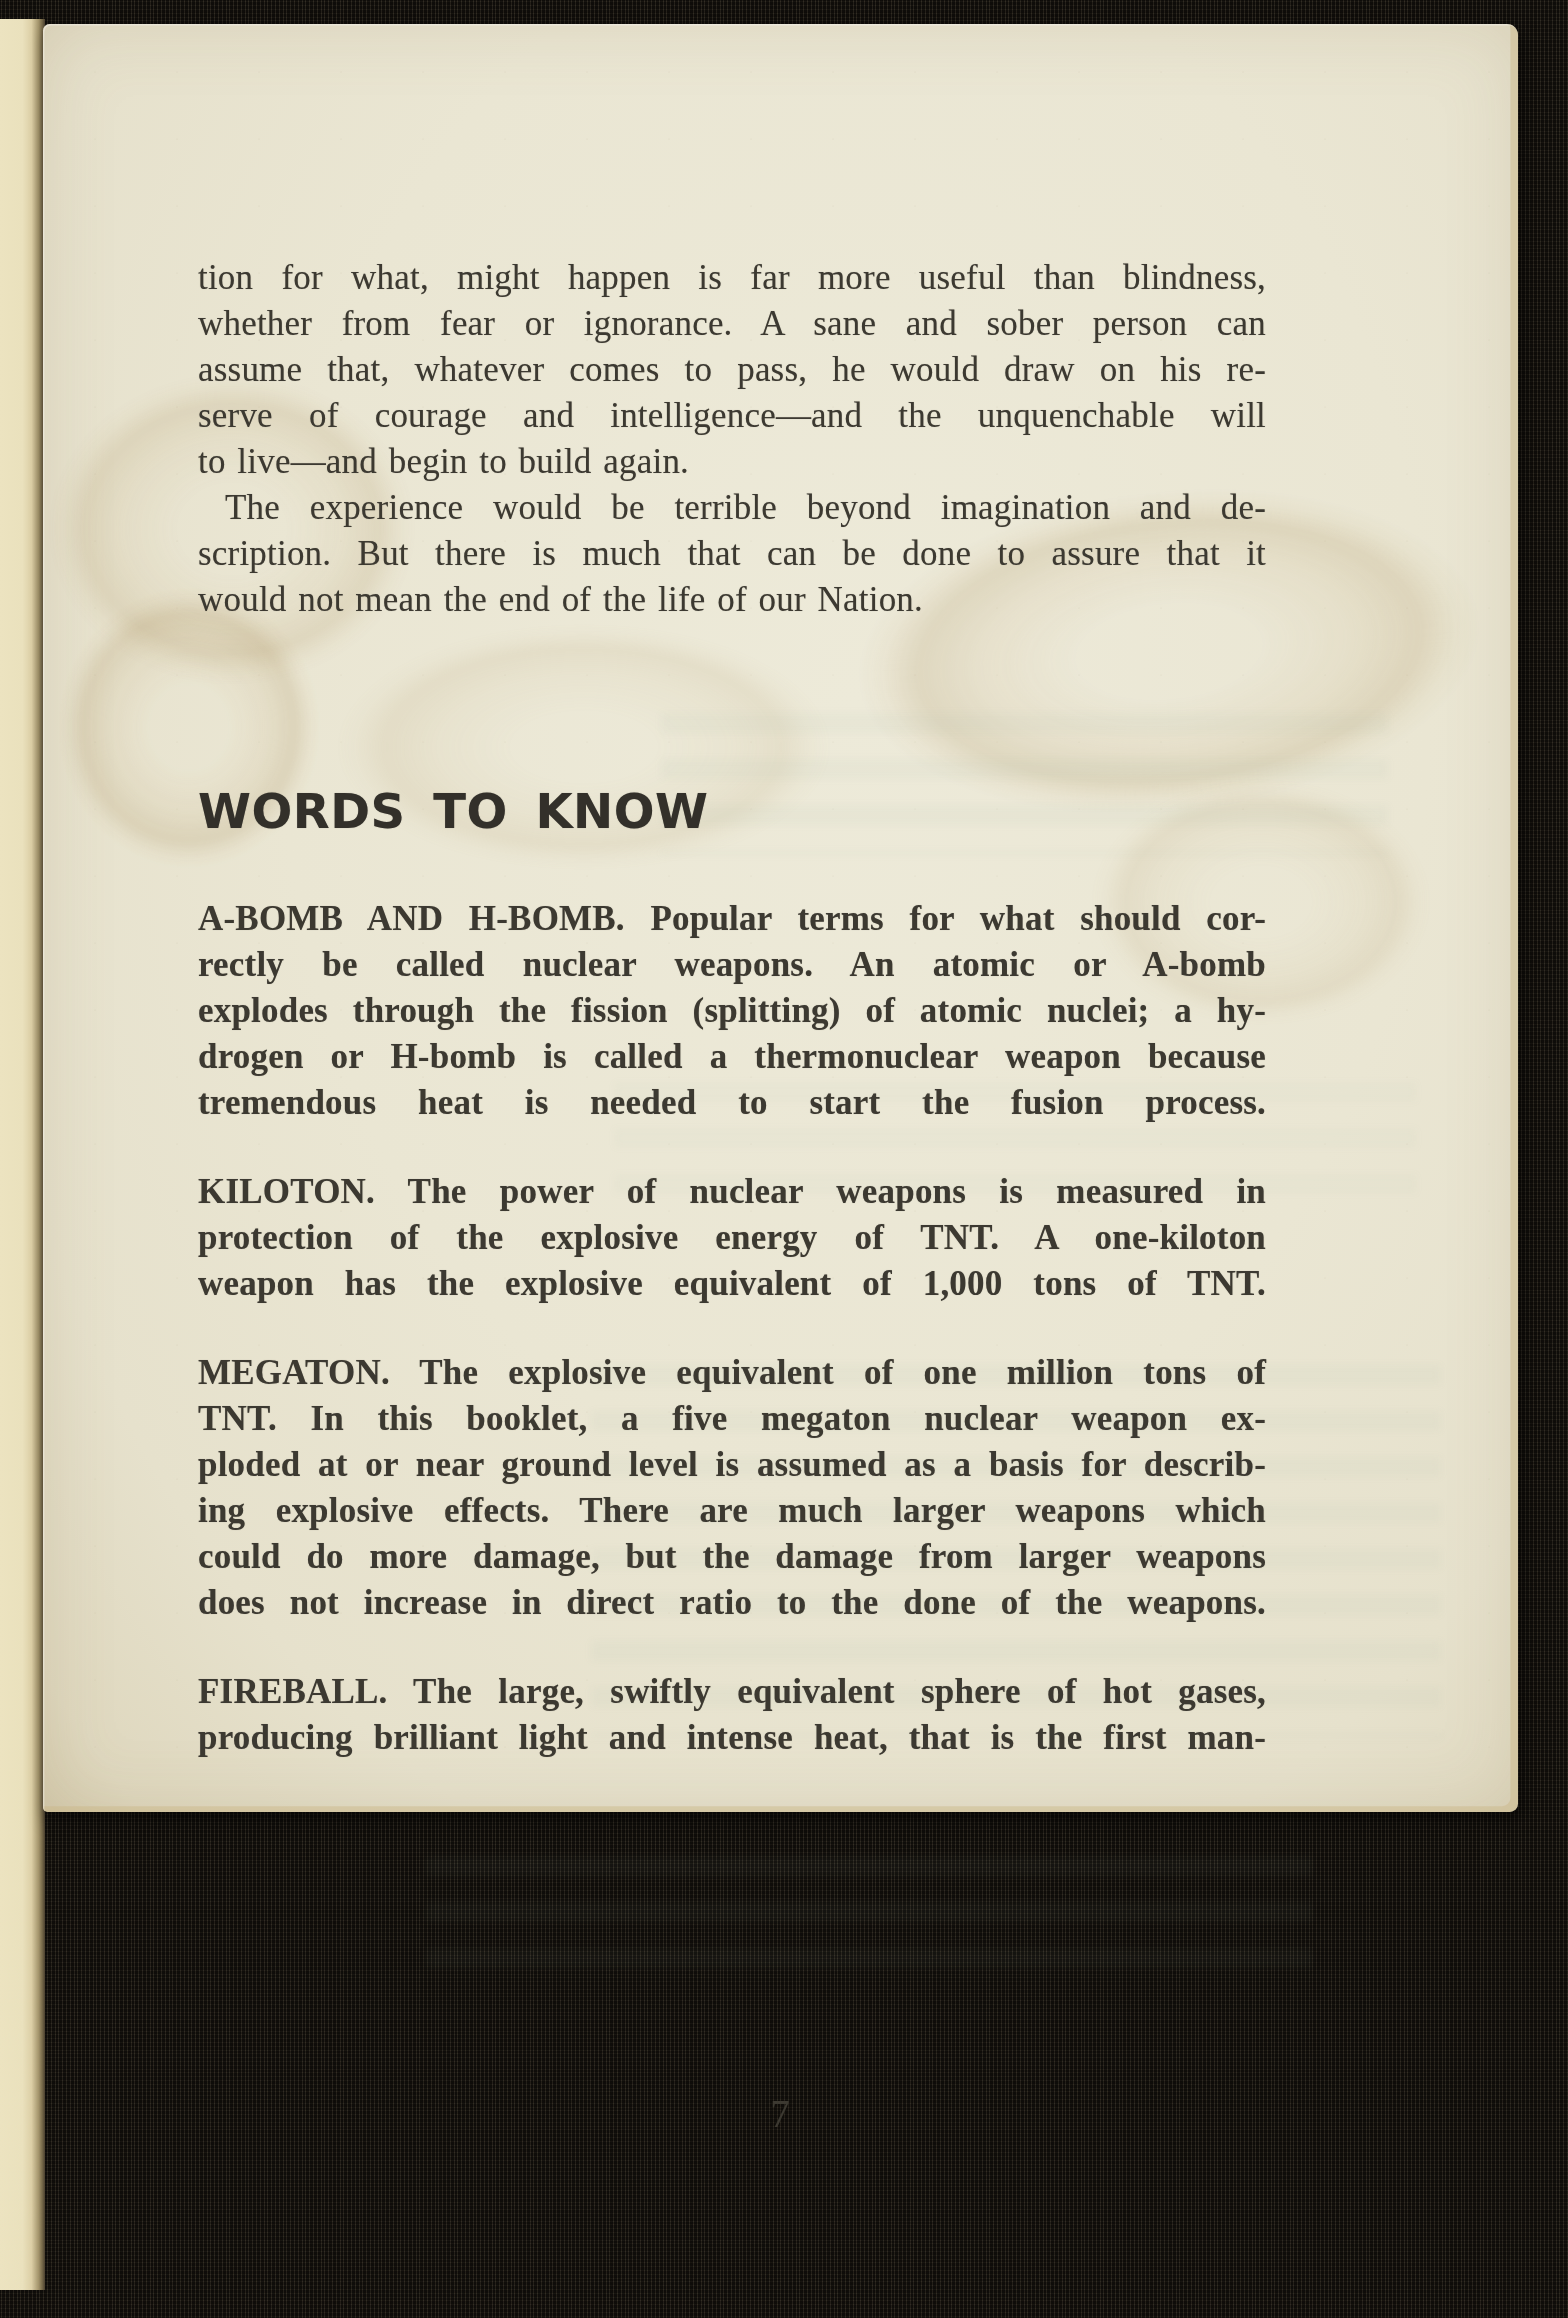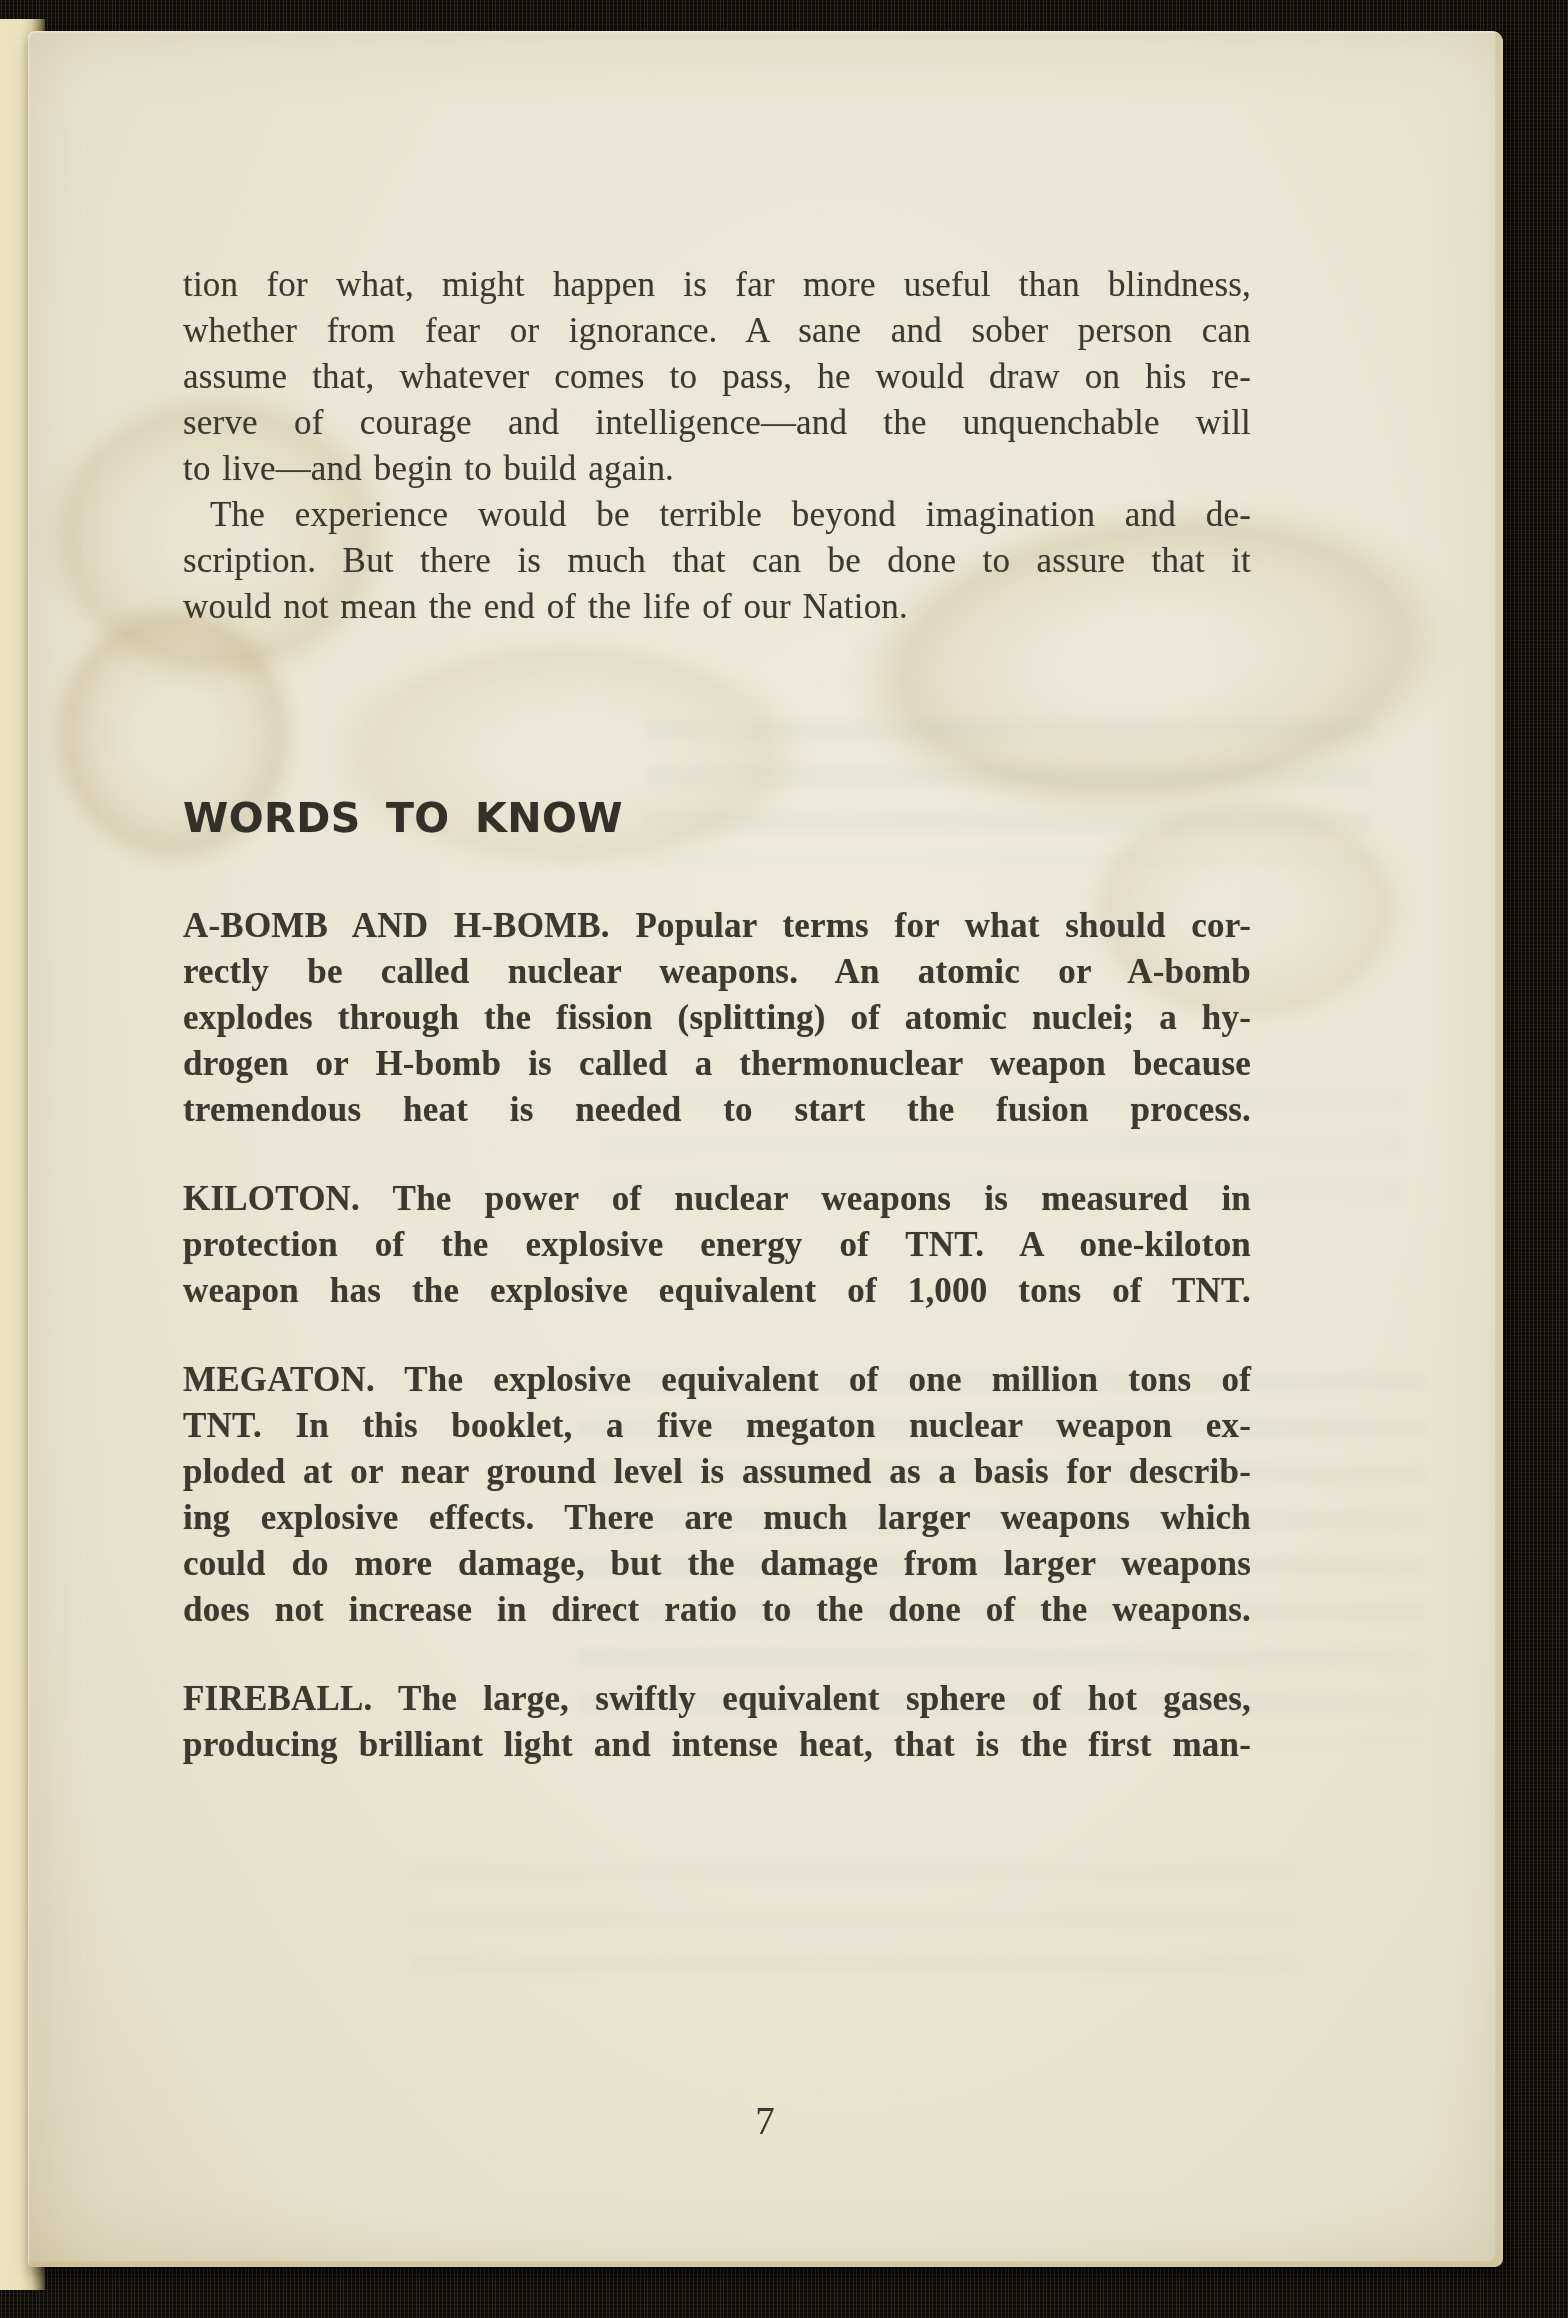--- a/index.html
+++ b/index.html
@@ -29,33 +29,32 @@
     top: 19px;
     width: 45px;
     height: 2271px;
     background: linear-gradient(90deg,
       #ece3c0 0%, #eae1bd 50%, #dccfa6 70%, #a3946b 86%, #6e6144 95%, #4a4030 100%);
   }
 
   
   .page {
     position: absolute;
-    left: 28px;
+    left: 43px;
     top: 23.6px;
     width: 1475px;
-    height: 2236px;
+    height: 1788px;
     border-radius: 6.6px 11.3px 8.5px 4.7px;
     background: radial-gradient(ellipse at 55% 38%,
       #edead9 0%, #eae6d3 50%, #e6e1cc 78%, #dfd8bf 94%, #d8cfb2 100%);
     box-shadow:
       inset 1.4px 1.4px 0 rgba(255,255,255,.35),
       inset -7.6px -5.7px 0 rgba(201,182,132,.45),
       inset 0 0 76px rgba(136,115,70,.16),
       4.7px 7.6px 16px rgba(0,0,0,.5);
-    margin-top: 7px;
   }
   .page::before {
     content: "";
     position: absolute;
     inset: 0;
     border-radius: inherit;
     background-image:
       radial-gradient(rgba(130,110,70,.05) 0.5px, transparent 0.8px),
       radial-gradient(rgba(255,255,255,.06) 0.5px, transparent 0.8px);
     background-size: 82px 67px, 108px 88px;
@@ -118,21 +117,21 @@
     text-align-last: left;
   }
   .para.indent .line:first-child { text-indent: 27px; }
   .defs .para { margin-top: 43px; font-weight: bold; }
   .defs .para:first-child { margin-top: 0; }
 
   .heading {
     margin: 162px 0 0 0;
     font-family: "DejaVu Sans", sans-serif;
     font-weight: bold;
-    font-size: 41px;
+    font-size: 48px;
     line-height: 53px;
     letter-spacing: 0.5px;
     word-spacing: 10.4px;
     color: #33302a;
     text-shadow: 0 0 0.9px rgba(51,48,42,.4);
   }
   .defs { margin-top: 58px; }
 
   em { font-style: italic; }
 

